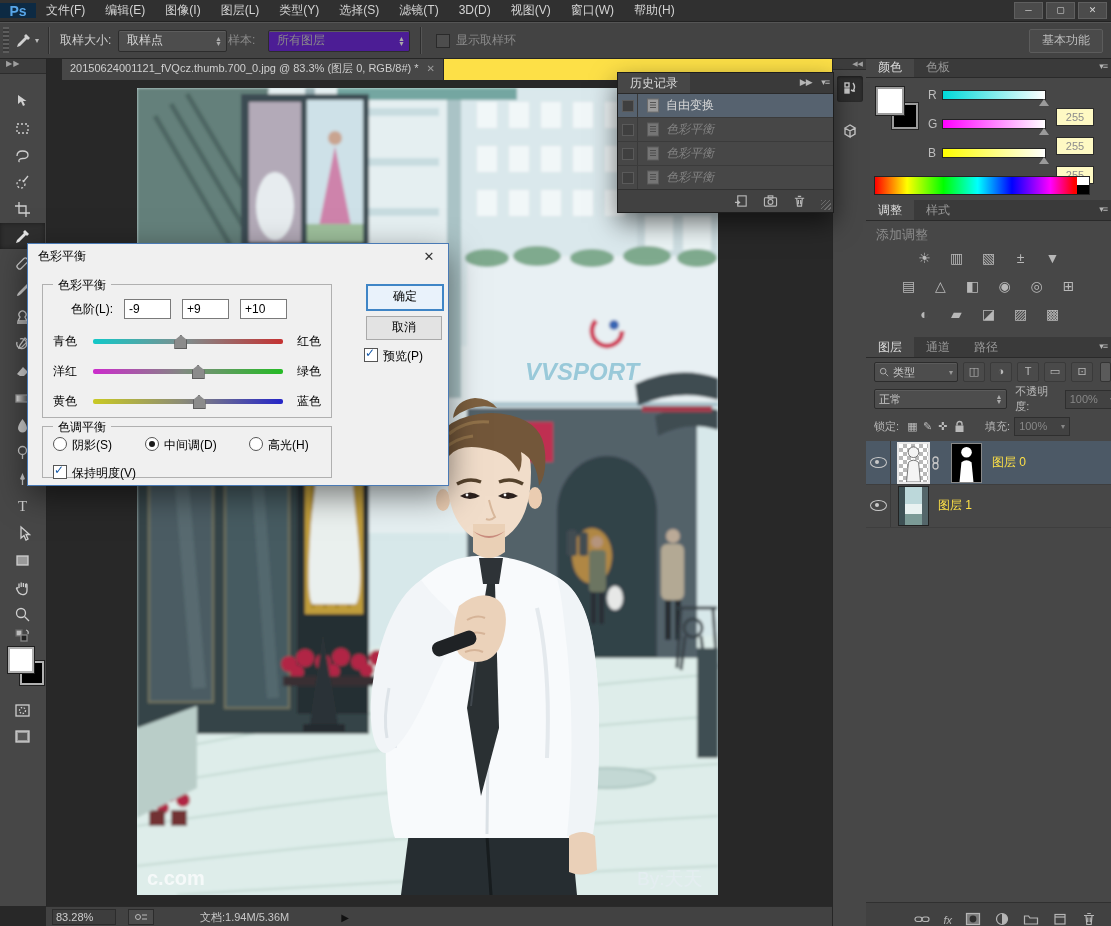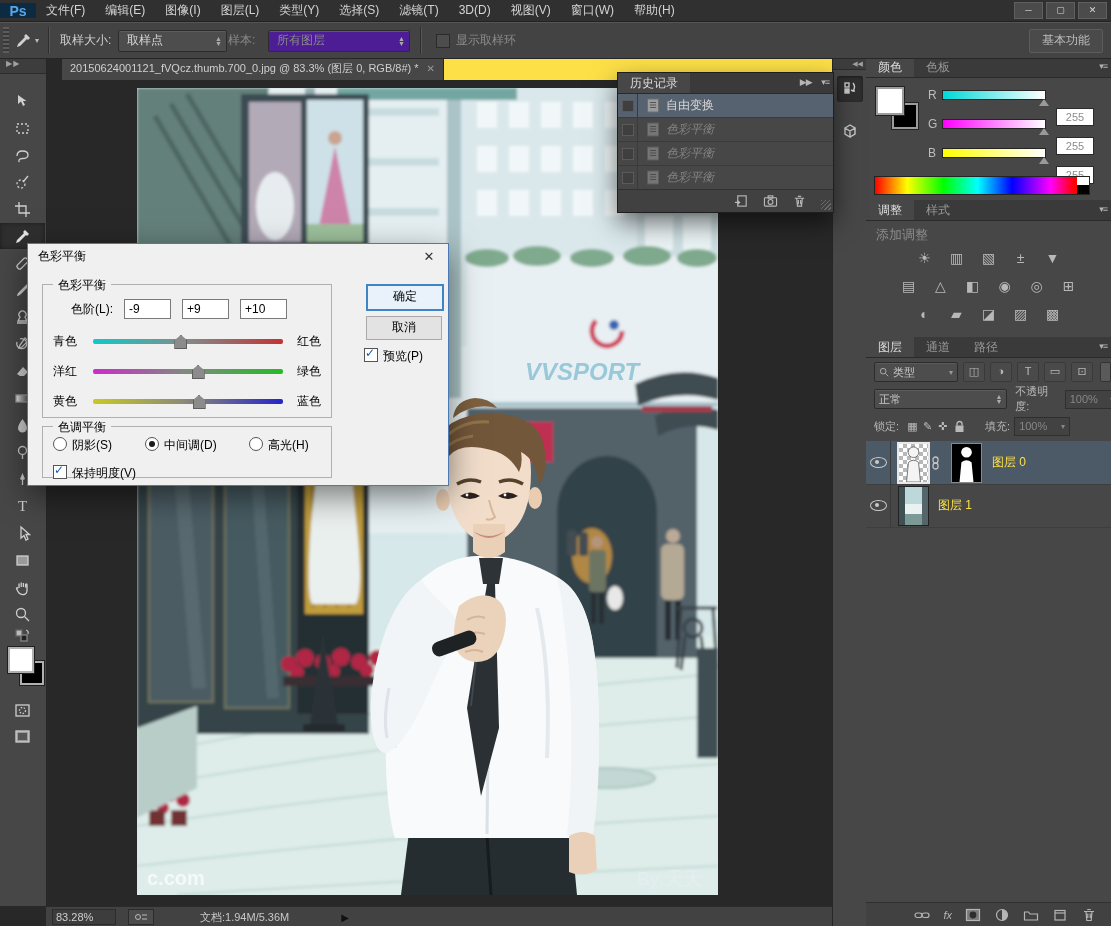--- a/index.html
+++ b/index.html
@@ -76,21 +76,21 @@
   .rpanel{position:absolute;left:0;width:245px;background:#474747;border-bottom:1px solid #262626;}
   
   #colorpanel{top:0;height:143px;}
   .fgbg{position:absolute;left:10px;top:30px;width:46px;height:46px;}
   .fgbg .fg{position:absolute;left:0;top:0;width:24px;height:24px;background:#fff;border:2px solid #9c9c9c;outline:1px solid #222;z-index:2;}
   .fgbg .bg{position:absolute;left:16px;top:16px;width:22px;height:22px;background:#000;border:2px solid #9c9c9c;outline:1px solid #222;}
   .chrow{position:absolute;left:62px;height:18px;display:flex;align-items:center;}
   .chrow .clabel{width:14px;color:#bdbdbd;font-size:12px;}
   .chtrack{position:relative;width:102px;height:8px;border:1px solid #242424;}
   .chthumb{position:absolute;right:-4px;top:8px;width:0;height:0;border-left:5px solid transparent;border-right:5px solid transparent;border-bottom:7px solid #9a9a9a;}
-  .chval{margin-left:10px;width:36px;height:16px;background:#ffffff;border:1px solid #2b2b2b;color:#8d8d8d;font-size:11px;text-align:center;line-height:16px;margin-top:43px;}
+  .chval{margin-left:10px;width:36px;height:16px;background:#fef9c3;border:1px solid #2b2b2b;color:#8d8d8d;font-size:11px;text-align:center;line-height:16px;margin-top:43px;}
   #spectrum{position:absolute;left:8px;top:119px;width:214px;height:17px;border:1px solid #242424;
     background:linear-gradient(90deg,#f00 0%,#ff0 15%,#0f0 32%,#0ff 48%,#00f 64%,#f0f 82%,#f00 93%,#f00 100%);}
   #spectrum .caps{position:absolute;right:0;top:0;width:12px;height:100%;}
   #spectrum .caps .w{position:absolute;right:0;top:0;width:12px;height:8px;background:#fff;}
   #spectrum .caps .b{position:absolute;right:0;bottom:0;width:12px;height:9px;background:#000;}
   
   #adjpanel{top:143px;height:137px;}
   #adj-hint{position:absolute;left:10px;top:26px;color:#8c8c8c;font-size:13px;}
   .adjrow{position:absolute;width:245px;display:flex;justify-content:center;gap:10px;}
   .adjrow span{width:22px;height:17px;color:#b8b8b8;font-size:14px;text-align:center;line-height:17px;}
@@ -107,21 +107,21 @@
   .eyewell{width:24px;height:43px;border-right:1px solid #3a3a3a;display:flex;align-items:center;justify-content:center;}
   .eye{width:15px;height:9px;border:1px solid #c9c9c9;border-radius:50%;position:relative;}
   .eye::after{content:"";position:absolute;left:4px;top:1.5px;width:4px;height:4px;border-radius:50%;background:#c9c9c9;}
   .thumb{width:29px;height:38px;margin-left:8px;position:relative;}
   .thumb.checker{background:conic-gradient(#b8b8b8 0 25%,#fff 0 50%,#b8b8b8 0 75%,#fff 0) 0 0/8px 8px;outline:2px solid #e8e8e8;}
   .thumb.mask{background:#000;border:1px solid #888;}
   .thumb.street{background:linear-gradient(90deg,#3e5054 0 20%,rgba(0,0,0,0) 20% 80%,#54666a 80%),linear-gradient(180deg,#bcd8da 0 45%,#e9f2f1 45% 72%,#7b9a96 72%);outline:1px solid #222;}
   .thumb svg{position:absolute;left:0;top:0;width:100%;height:100%;}
   .linkicon{margin:0 3px;}
   .lname{margin-left:10px;color:#fde047;font-size:12px;}
-  #layers-footer{position:absolute;left:0;bottom:0;width:245px;height:24px;background:#414141;border-top:1px solid #303030;display:flex;align-items:center;justify-content:flex-end;gap:13px;padding-right:14px;box-sizing:border-box;}
+  #layers-footer{position:absolute;left:0;bottom:0;width:245px;height:24px;background:#414141;border-top:1px solid #303030;display:flex;align-items:flex-end;justify-content:flex-end;gap:13px;padding-right:14px;box-sizing:border-box;}
   #layers-footer svg{width:16px;height:14px;stroke:#b5b5b5;fill:none;stroke-width:1.2;}
   #layers-footer .fx{color:#b5b5b5;font-size:11px;font-style:italic;}
   
   #dialog{position:absolute;left:27px;top:243px;width:420px;height:241px;background:#f0f0f0;border:1px solid #4a7ab5;box-shadow:0 10px 30px rgba(0,0,0,.5);z-index:5;color:#000;}
   #dialog-title{height:25px;display:flex;align-items:center;padding:0 10px;font-size:12px;color:#000;}
   #dialog-close{margin-left:auto;font-size:13px;color:#333;width:18px;text-align:center;}
   .fieldset{position:absolute;border:1px solid #b0b0b0;}
   .fieldset .legend{position:absolute;top:-8px;left:10px;background:#f0f0f0;padding:0 5px;font-size:12px;}
   #fs-balance{left:14px;top:40px;width:288px;height:132px;}
   #levels-row{position:absolute;left:28px;top:14px;display:flex;align-items:center;gap:11px;font-size:12px;}

